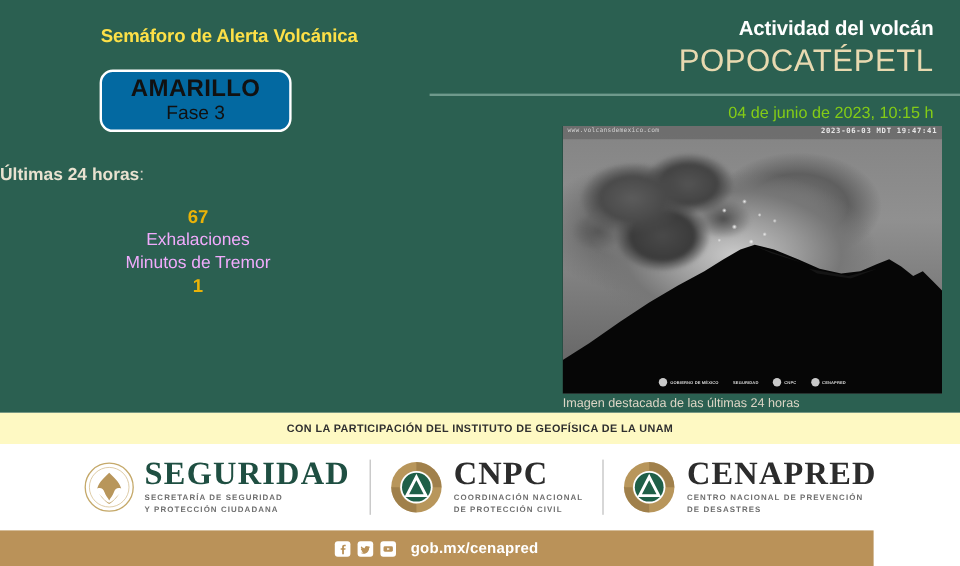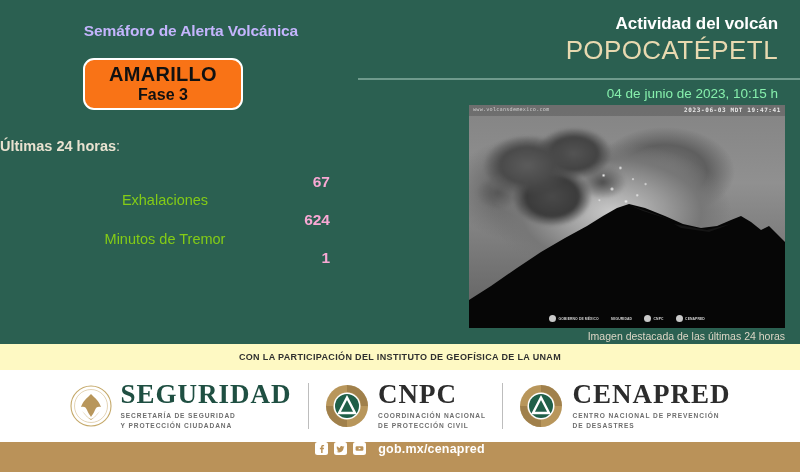--- a/index.html
+++ b/index.html
@@ -19,56 +19,56 @@
   }
 
   
   .left-col {
     position: absolute; left: 0; top: 0;
     width: 358px; height: 344px;
   }
   .sav-title {
     position: absolute; left: 0; top: 22px; width: 358px;
     text-align: center;
-    color: #c4b5fd;
+    color: #fde047;
     font-size: 15.5px; font-weight: bold;
     letter-spacing: -0.1px;
     padding-left: 24px;
   }
   .alert-box {
     position: absolute; left: 83px; top: 58px;
     width: 160px; height: 52px;
-    background: #f97316;
+    background: #0369a1;
     border: 2px solid #ffffff;
     border-radius: 11px;
     display: flex; flex-direction: column;
     align-items: center; justify-content: center;
   }
   .alert-color {
     color: #111111; font-size: 20px; font-weight: bold;
     letter-spacing: 0.3px; line-height: 1.05;
   }
   .alert-phase {
-    color: #111111; font-size: 16px; font-weight: bold;
+    color: #111111; font-size: 16px; font-weight: normal;
     line-height: 1.2;
   }
   .last24 {
     position: absolute; left: 0; top: 138px; width: 330px;
     text-align: left;
     color: #e9e2d0; font-size: 14.5px; font-weight: bold;
   }
   .last24 .colon { font-weight: normal; color: #d8d3c6; }
 
   .stats { position: absolute; left: 0; top: 172px; width: 330px; }
   .stat-num {
-    text-align: right; color: #f9a8d4;
+    text-align: center; color: #eab308;
     font-size: 15.5px; font-weight: bold; line-height: 1.25;
   }
   .stat-lbl {
-    text-align: center; color: #84cc16;
+    text-align: center; color: #f0abfc;
     font-size: 14.5px; font-weight: normal; line-height: 1.3;
   }
 
   
   .right-col {
     position: absolute; left: 358px; top: 0;
     width: 442px; height: 344px;
   }
   .hdr-sub {
     position: absolute; right: 22px; top: 14px;
@@ -81,21 +81,21 @@
     color: #e8d9b0; font-size: 26px; font-weight: normal;
     letter-spacing: 0.4px;
   }
   .hdr-rule {
     position: absolute; left: 0; top: 78px;
     width: 442px; height: 1.5px;
     background: #6f9a8c;
   }
   .hdr-date {
     position: absolute; right: 22px; top: 86px;
-    color: #86efac; font-size: 13.5px; font-weight: normal;
+    color: #84cc16; font-size: 13.5px; font-weight: normal;
   }
 
   
   .cam-wrap {
     position: absolute; left: 111px; top: 105px;
     width: 316px; height: 223px;
     background: #0a0a0a; overflow: hidden;
   }
   .cam-sky {
     position: absolute; inset: 0;
@@ -160,21 +160,21 @@
     color: #cfcfcf; font-family: "DejaVu Sans Mono", monospace;
     font-size: 5.2px; letter-spacing: 0.2px;
   }
   .cam-ts {
     position: absolute; right: 4px; top: 1px;
     color: #e8e8e8; font-family: "DejaVu Sans Mono", monospace;
     font-size: 6px; font-weight: bold; letter-spacing: 0.6px;
   }
   .cam-caption {
     position: absolute; left: 111px; top: 330px; width: 316px;
-    text-align: right; color: #ddd6c6; font-size: 10.5px;
+    text-align: left; color: #ddd6c6; font-size: 10.5px;
   }
 
   
   .unam-strip {
     position: absolute; left: 0; top: 344px;
     width: 800px; height: 26px;
     background: #fef9c3;
     display: flex; align-items: center; justify-content: center;
   }
   .unam-txt {
@@ -208,23 +208,23 @@
   }
   .logo-name.green { color: #1f4f42; }
   .logo-sub {
     font-size: 6.6px; font-weight: bold; color: #6e6e6e;
     letter-spacing: 0.9px; line-height: 1.45; margin-top: 3px;
   }
 
   
   .social-bar {
     position: absolute; left: 0; top: 442px;
-    width: 800px; height: 30px;
+    width: 728px; height: 30px;
     background: #ba9259;
-    display: flex; align-items: flex-start; justify-content: center; gap: 6px;
+    display: flex; align-items: center; justify-content: center; gap: 6px;
   }
   .soc-icon {
     width: 13px; height: 13px; border-radius: 2.5px;
     background: #ffffff; color: #ba9259;
     display: flex; align-items: center; justify-content: center;
     font-size: 9px; font-weight: bold; line-height: 1;
   }
   .soc-icon svg { display: block; }
   .soc-url {
     color: #ffffff; font-size: 12.5px; font-weight: bold;
@@ -247,21 +247,20 @@
         <div class="alert-phase">Fase 3</div>
       </div>
 
       <div class="last24">
         <span>Últimas 24 horas</span><span class="colon">:</span>
       </div>
 
       <div class="stats">
         <div class="stat-num">67</div>
         <div class="stat-lbl">Exhalaciones</div>
-        <div class="stat-num">624</div>
         <div class="stat-lbl">Minutos de Tremor</div>
         <div class="stat-num">1</div>
       </div>
     </div>
 
     <div class="right-col">
       <div class="hdr-sub">Actividad del volcán</div>
       <div class="hdr-main">POPOCATÉPETL</div>
       <div class="hdr-rule"></div>
       <div class="hdr-date">04 de junio de 2023, 10:15 h</div>

